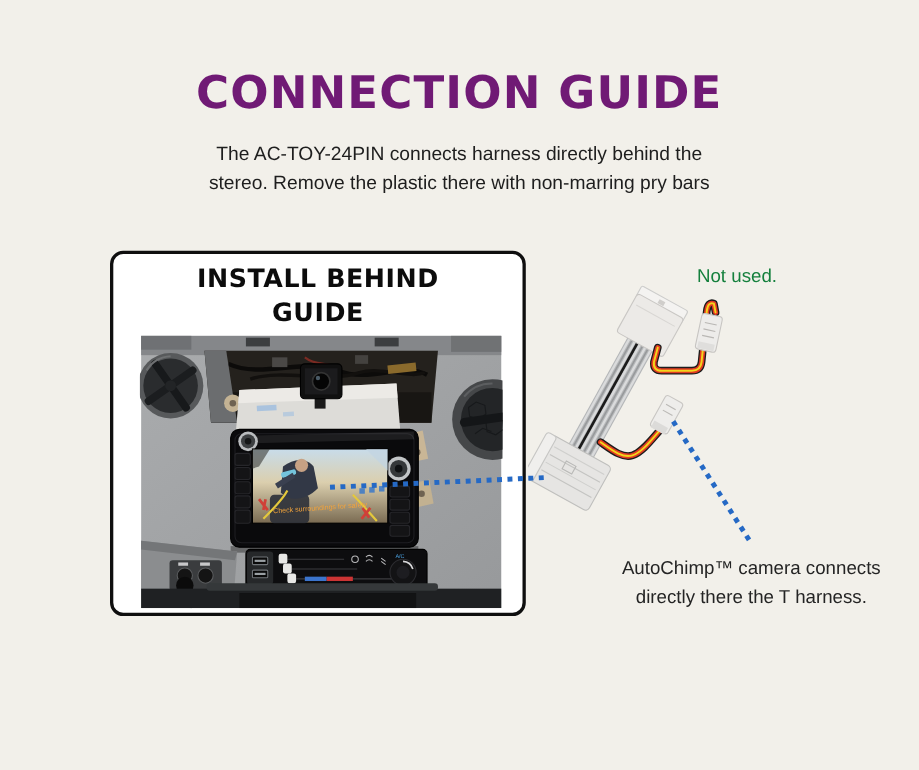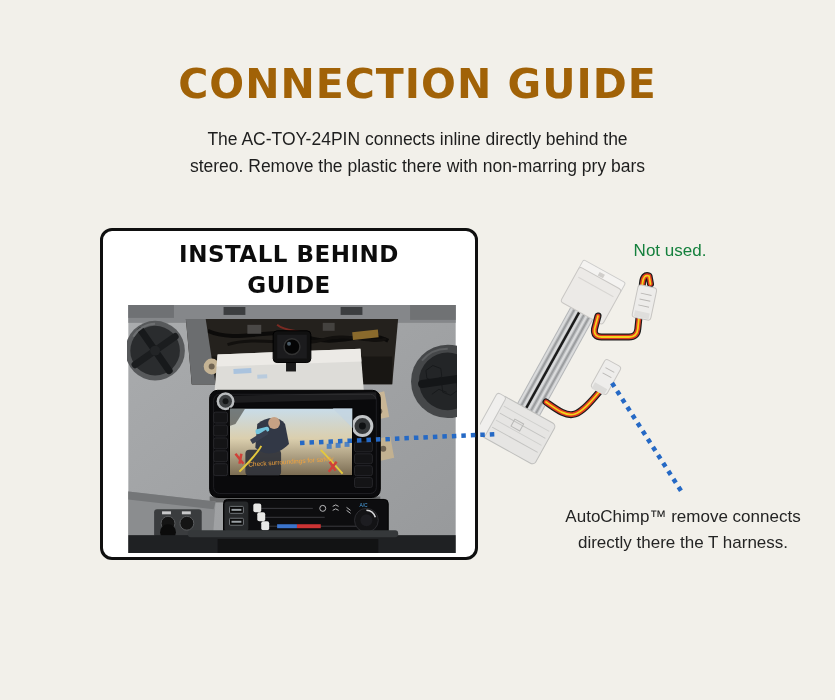--- a/index.html
+++ b/index.html
@@ -1,21 +1,21 @@
 <!DOCTYPE html>
 <html><head>
 <meta charset="utf-8">
 <style>
   html,body{margin:0;padding:0;}
   body{background:#f2f0ea;font-family:"Liberation Sans", sans-serif;}
   .page{position:relative;width:835px;height:700px;background:#f2f0ea;overflow:hidden;}
   .main-title{
     position:absolute;left:0;top:60px;width:835px;text-align:center;
     font-family:"DejaVu Sans", sans-serif;font-weight:800;font-size:41px;
-    letter-spacing:1px;color:#a16207;
+    letter-spacing:1px;color:#701a75;
   }
   .intro{
     position:absolute;left:0;top:126px;width:835px;text-align:center;
     font-size:17.5px;line-height:27px;color:#1e1e1e;
   }
   .card{
     position:absolute;left:100px;top:228px;width:378px;height:332px;
     background:#ffffff;border:3px solid #0f0f0f;border-radius:12px;
     box-sizing:border-box;z-index:1;
   }
@@ -38,21 +38,21 @@
   .pointer-overlay{position:absolute;left:0;top:0;width:835px;height:700px;z-index:4;pointer-events:none;}
 </style>
 </head>
 <body>
 
 <div class="page">
 
   <div class="main-title">CONNECTION GUIDE</div>
 
   <div class="intro">
-    <div>The AC-TOY-24PIN connects inline directly behind the</div>
+    <div>The AC-TOY-24PIN connects harness directly behind the</div>
     <div>stereo. Remove the plastic there with non-marring pry bars</div>
   </div>
 
   <div class="card">
     <div class="card-title">
       <div>INSTALL BEHIND</div>
       <div>GUIDE</div>
     </div>
 
     <div class="photo">
@@ -293,21 +293,21 @@
       <rect x="117" y="111" width="18" height="32" rx="3" fill="#eeedeb" stroke="#c8c6c3"></rect>
       <rect x="119" y="137" width="14" height="7" fill="#dcdbd9"></rect>
       <line x1="121" y1="119" x2="131" y2="119" stroke="#bab8b5"></line>
       <line x1="121" y1="125" x2="131" y2="125" stroke="#bab8b5"></line>
     </g>
   </svg>
 
   <div class="not-used-label">Not used.</div>
 
   <div class="camera-note">
-    <div>AutoChimp™ remove connects</div>
+    <div>AutoChimp™ camera connects</div>
     <div>directly there the T harness.</div>
   </div>
 
   <svg class="pointer-overlay" viewBox="0 0 835 700" xmlns="http://www.w3.org/2000/svg">
     <line x1="300" y1="443" x2="499" y2="434" stroke="#2569c5" stroke-width="4.5" stroke-dasharray="4.5 5"></line>
     <line x1="612" y1="383" x2="683" y2="494" stroke="#2569c5" stroke-width="4.5" stroke-dasharray="4.5 5"></line>
   </svg>
 
 </div>
 

